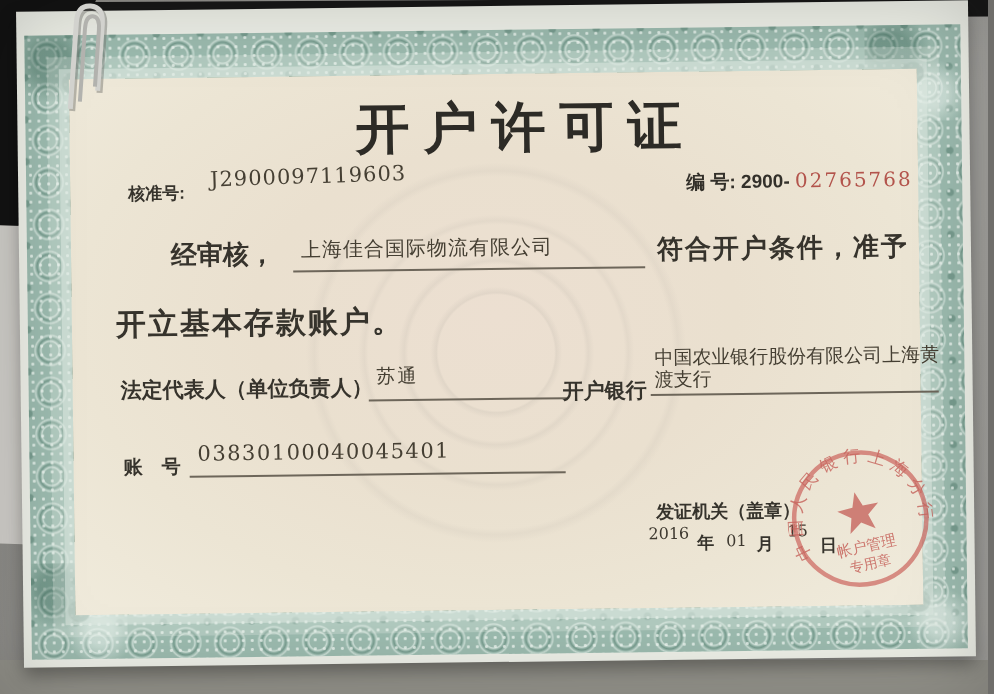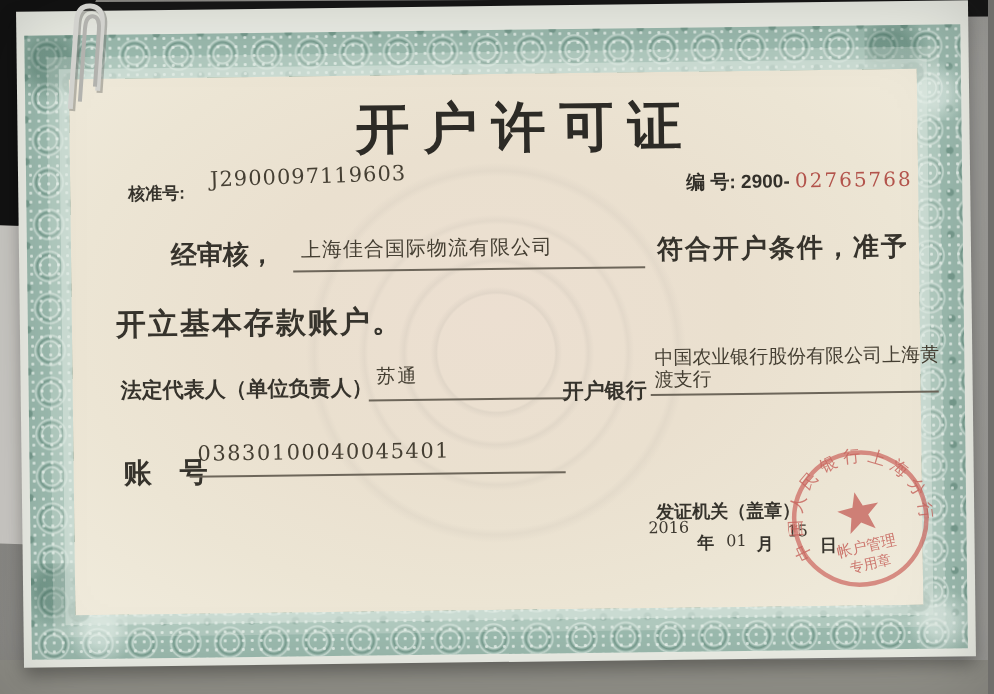--- a/index.html
+++ b/index.html
@@ -57,28 +57,28 @@
   .audit-prefix{left:152px;top:228px;font-size:26px;}
   .company{left:282px;top:228px;font-size:20px;letter-spacing:1px;}
   .audit-suffix{left:638px;top:228px;font-size:26px;letter-spacing:2px;}
   .open-line{left:96px;top:294px;font-size:30px;letter-spacing:2px;}
 
   .rep-label{left:100px;top:366px;font-size:21px;}
   .rep-name{left:356px;top:356px;font-size:19px;letter-spacing:2px;text-align:center;}
   .bank-label{left:542px;top:372px;font-size:21px;}
   .bank-value{left:634px;top:342px;font-size:19px;line-height:22px;white-space:normal;width:300px;}
 
-  .account-label{left:102px;top:444px;font-size:28px;}
+  .account-label{left:102px;top:444px;font-size:19px;}
   .account-value{left:176px;top:432px;font-size:21px;letter-spacing:1.5px;}
 
   .issuer-label{left:634px;top:496px;font-size:18px;}
   .date-row{left:626px;top:514px;display:flex;align-items:flex-start;}
   .date-row .num{font-family:"DejaVu Serif",serif;font-size:16px;color:#3e3930;}
   .date-row .unit{font-weight:700;font-size:17px;color:#36332c;}
-  .d-year{}
+  .d-year{margin-top:6px;}
   .d-yu{margin:14px 12px 0 8px;}
   .d-month{margin-top:14px;}
   .d-mu{margin:16px 14px 0 10px;}
   .d-day{margin-top:5px;}
   .d-du{margin:18px 0 0 12px;}
 
   .stamp{position:absolute;left:765px;top:444px;width:146px;height:146px;transform:rotate(-12deg);opacity:.92;}
   .stamp text{font-family:"Liberation Sans",sans-serif;}
 
   .paperclip{position:absolute;left:58px;top:-4px;width:60px;height:122px;transform:rotate(4deg);z-index:5;}

